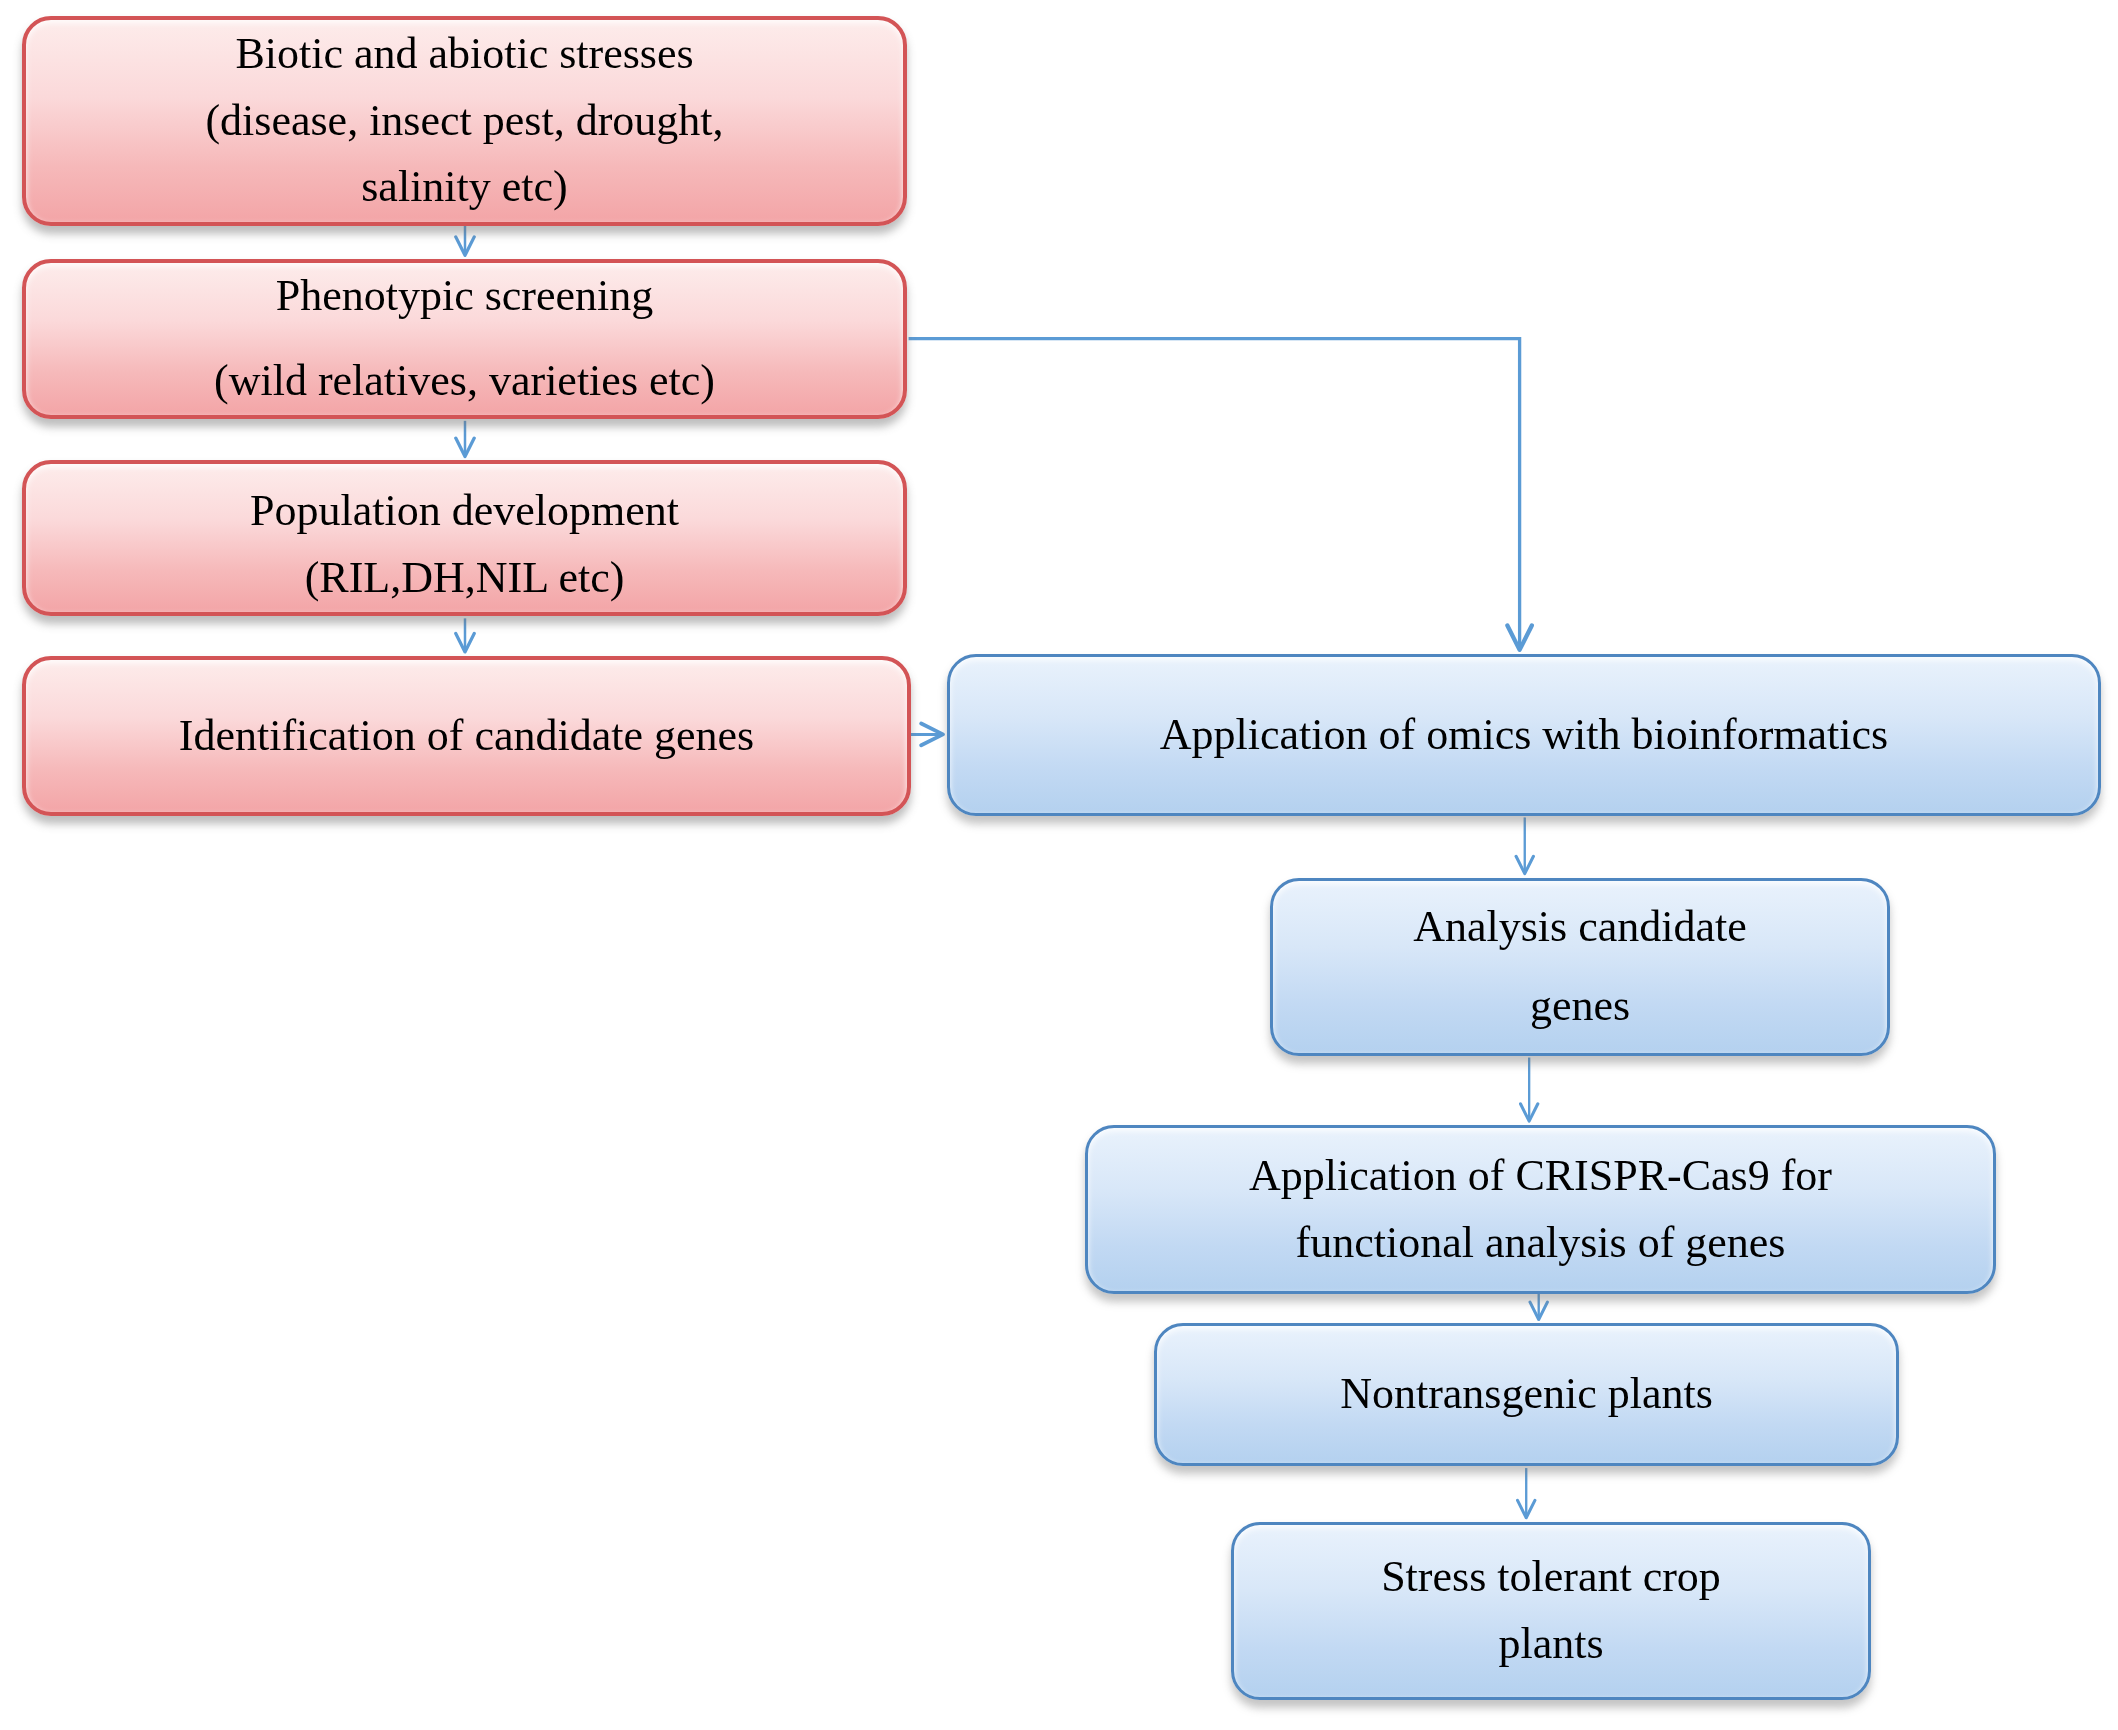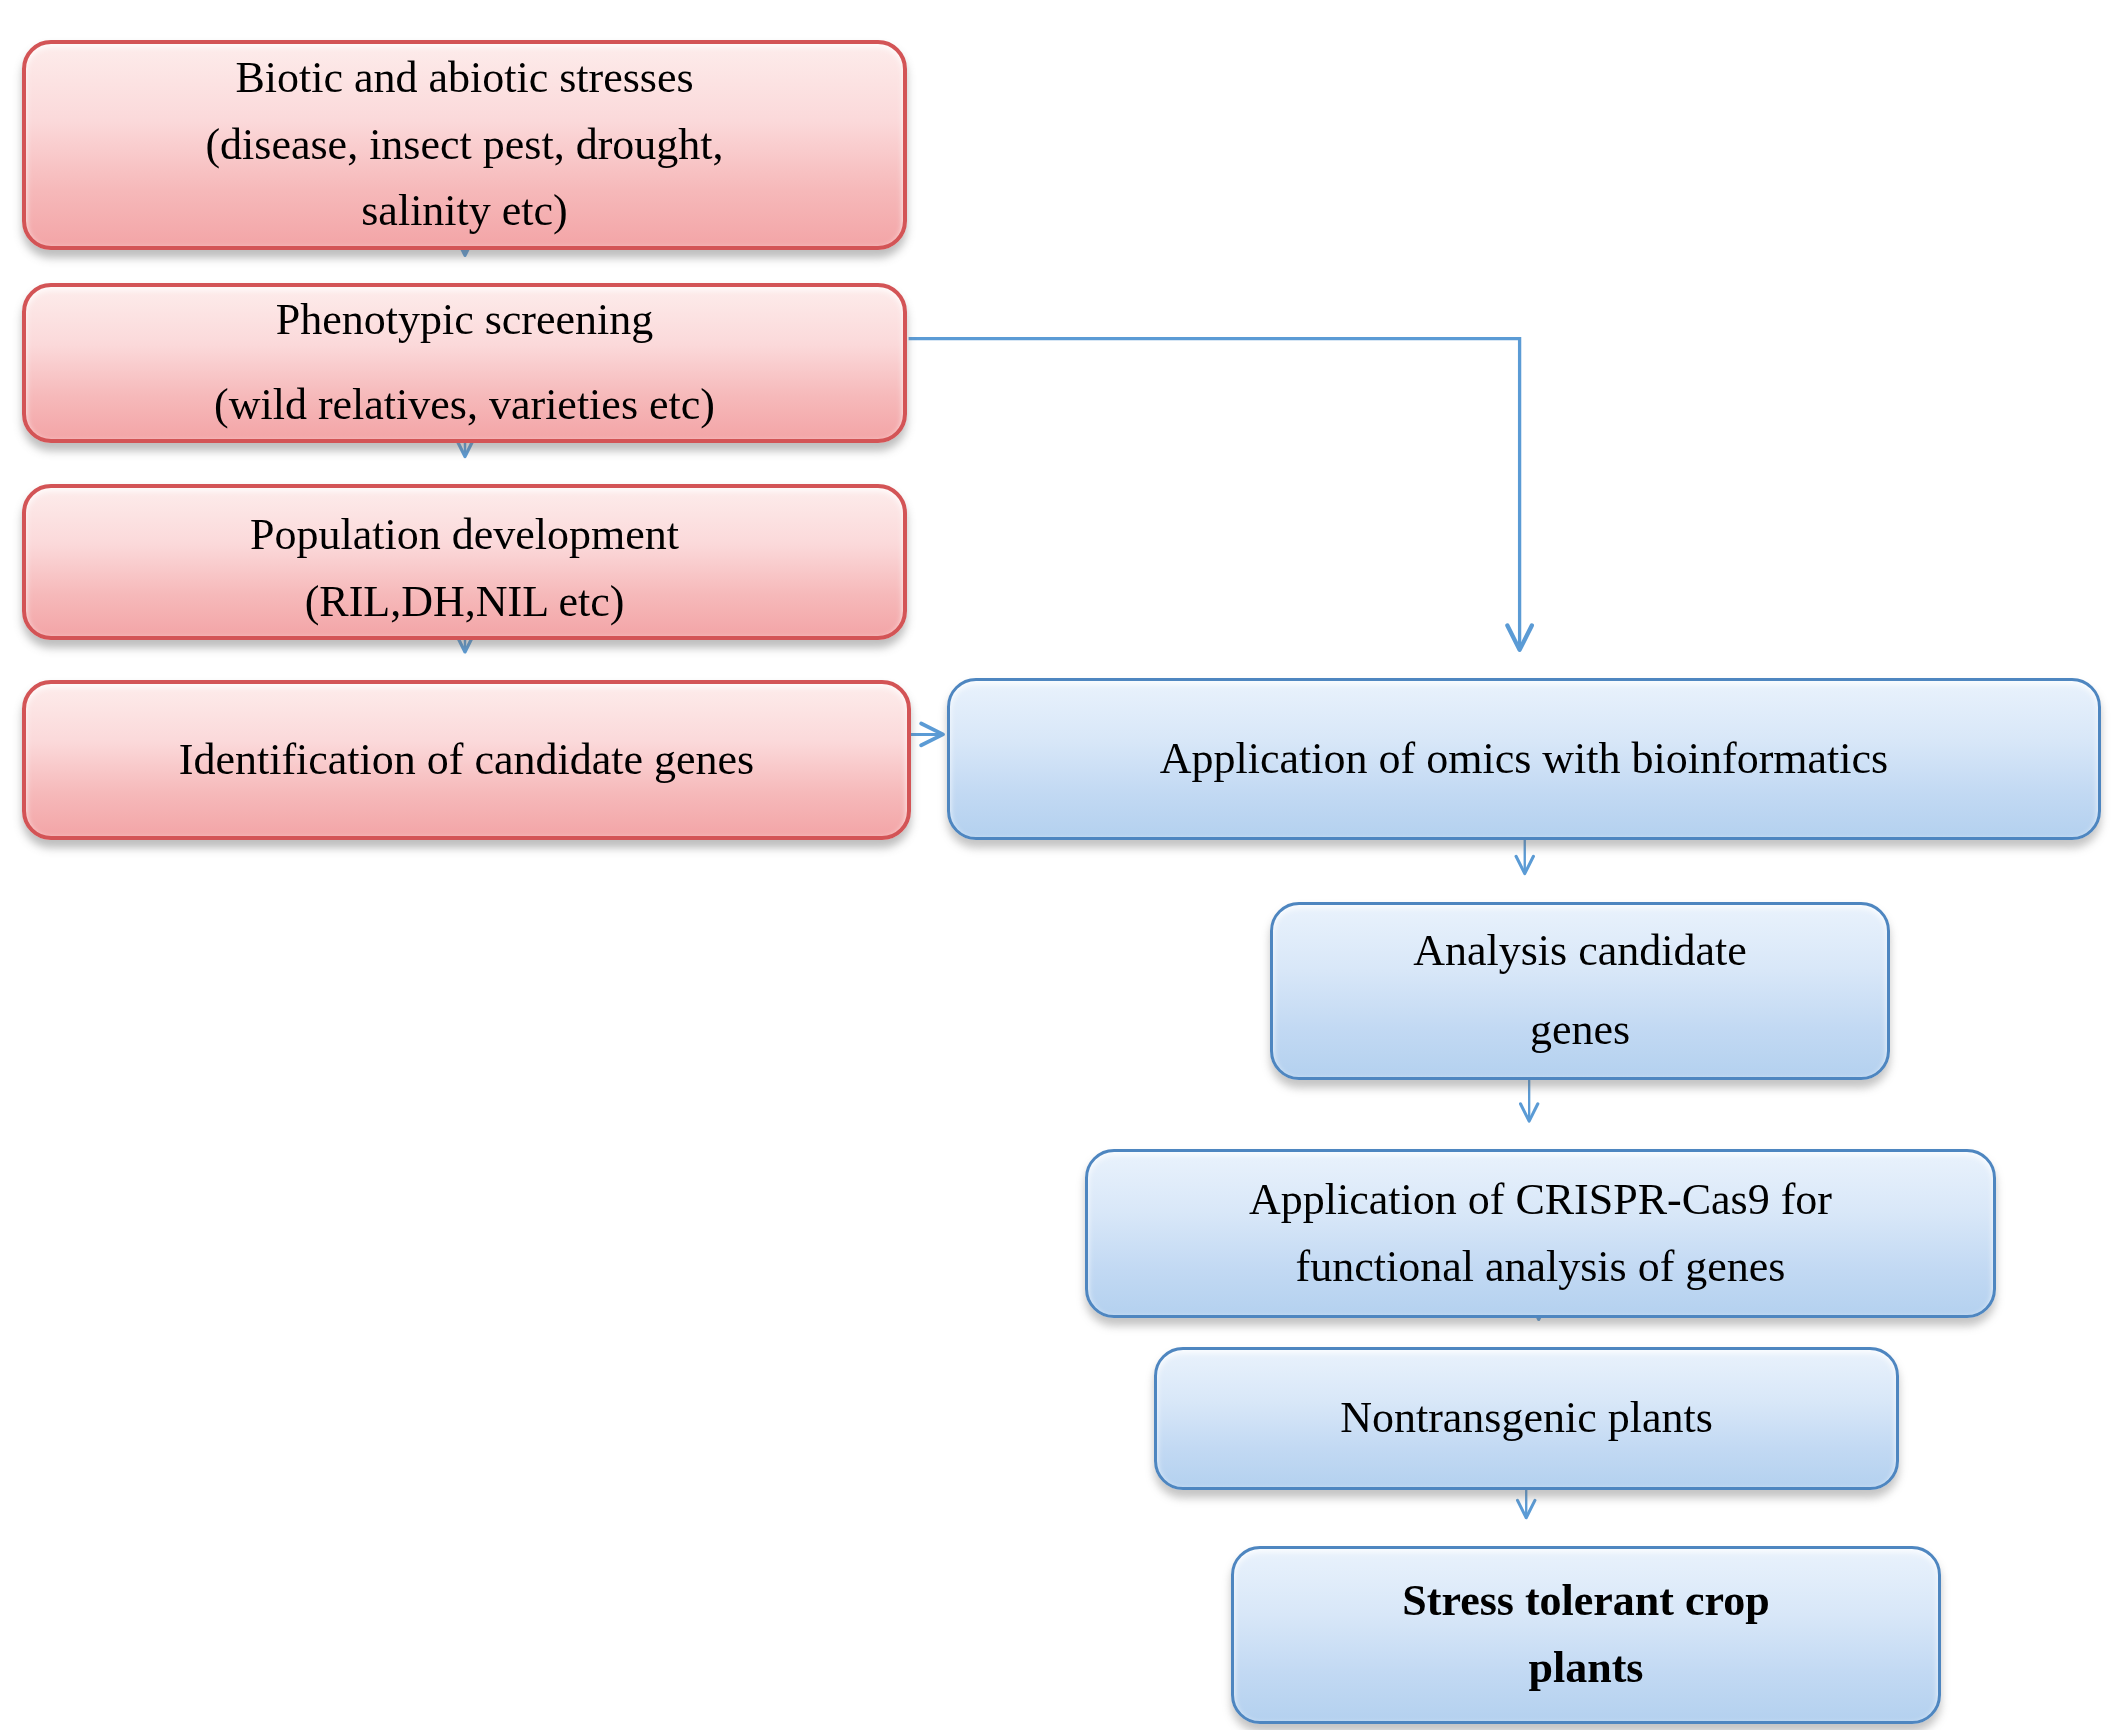--- a/index.html
+++ b/index.html
@@ -15,21 +15,20 @@
     position:absolute;
     box-sizing:border-box;
     display:flex;
     flex-direction:column;
     justify-content:center;
     align-items:center;
     text-align:center;
     font-size:44px;
     color:#000000;
     border-radius:29px;
-    margin-top:24px;
   }
   .node .ln{display:block;line-height:1.52;white-space:nowrap;}
   .pink{
     background:linear-gradient(180deg,#fdeceb 0%,#fbd9da 38%,#f6b9ba 72%,#f3a5a7 100%);
     border:4.4px solid #d35456;
     box-shadow:0 7.3px 8.8px rgba(110,110,110,0.45), inset 0 2.9px 5.9px rgba(255,255,255,0.85);
   }
   .blue{
     background:linear-gradient(180deg,#e9f2fc 0%,#d8e7f8 38%,#c2d9f3 72%,#b4d1ef 100%);
     border:3.7px solid #4e86c0;
@@ -37,21 +36,21 @@
   }
   
   #n-biotic         {left:22px;   top:16px;   width:885px; height:210px;}
   #n-phenotypic     {left:22px;   top:259px;  width:885px; height:160px;justify-content:space-between;}
   #n-population     {left:22px;   top:460px;  width:885px; height:156px;justify-content:flex-end;}
   #n-identification {left:22px;   top:656px;  width:889px; height:160px;}
   #n-omics          {left:947px; top:654px;  width:1154px; height:162px;}
   #n-analysis       {left:1270px; top:878px; width:620px;  height:178px;gap:12px;}
   #n-crispr         {left:1085px; top:1125px; width:911px; height:169px;}
   #n-nontransgenic  {left:1154px; top:1323px; width:745px; height:143px;}
-  #n-stress         {left:1231px; top:1522px; width:710px;  height:178px;font-weight:bold;}
+  #n-stress         {left:1231px; top:1522px; width:640px;  height:178px;}
   #arrow-layer{
     position:absolute;
     left:0;top:0;
     width:2119px;height:1731px;
     pointer-events:none;
   }
 </style>
 </head>
 <body>
 

